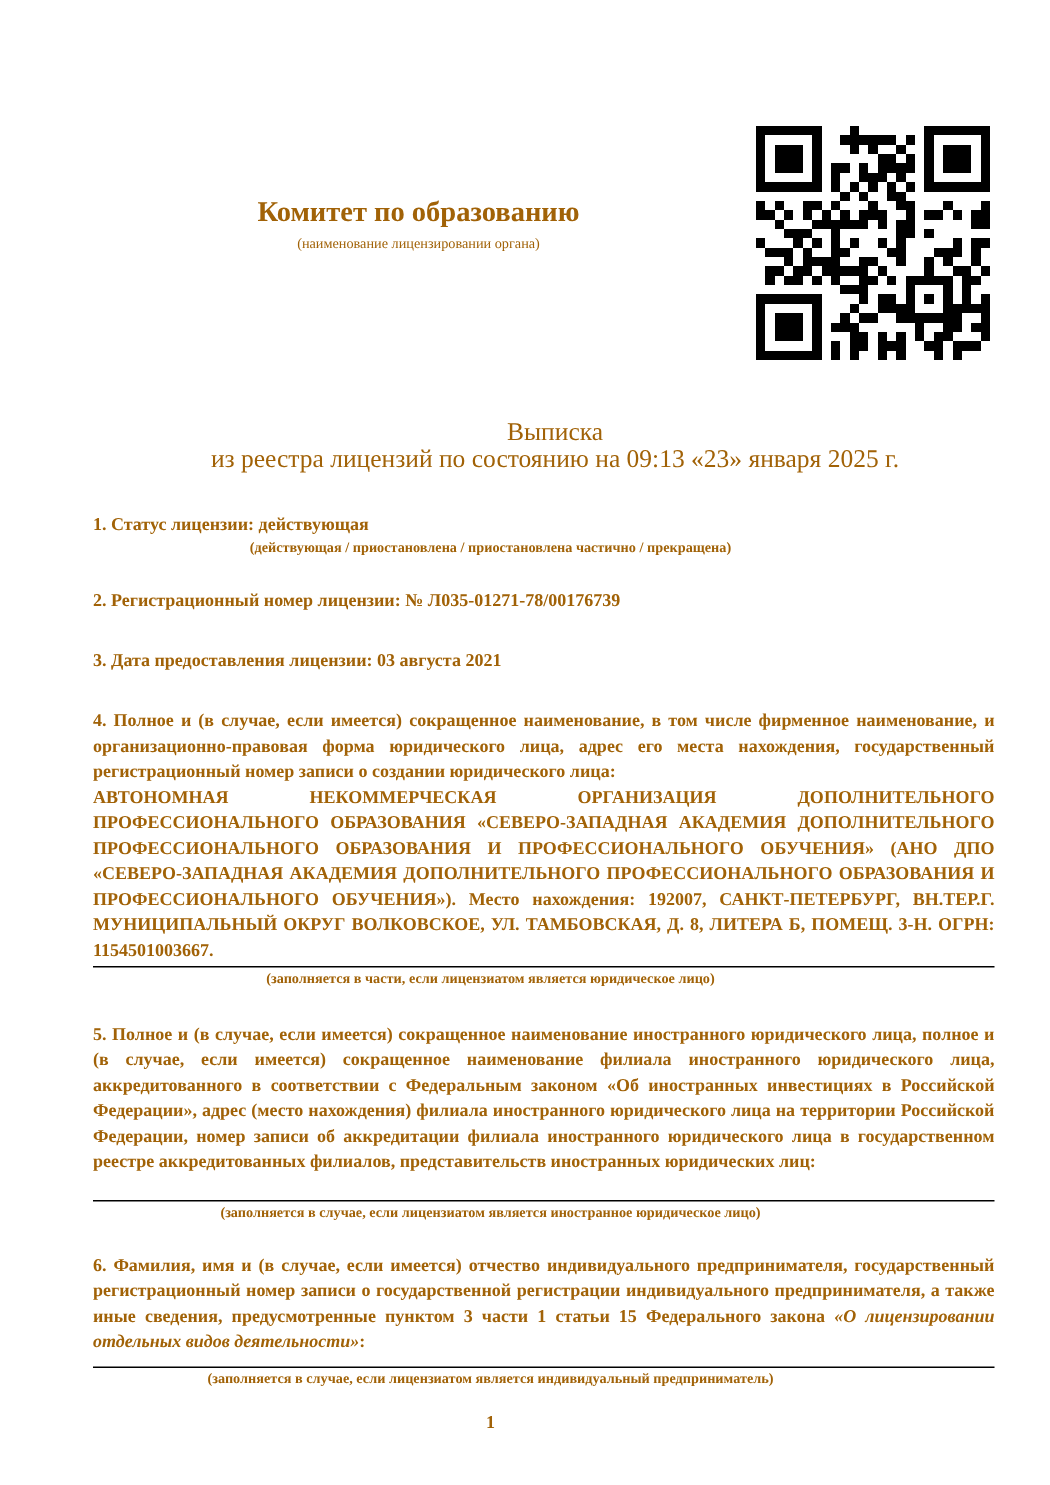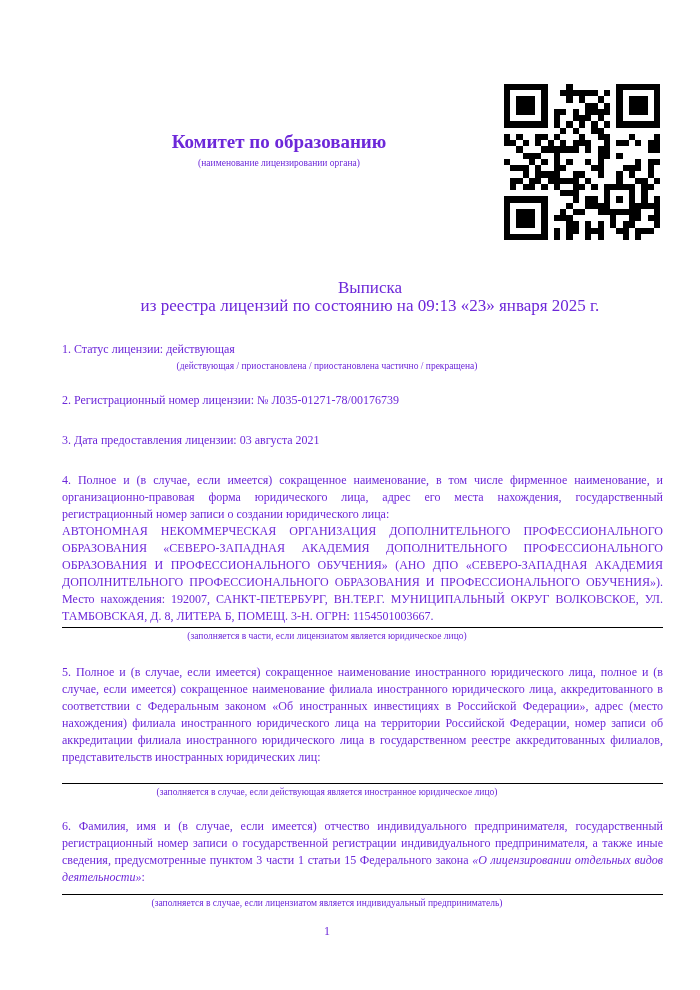--- a/index.html
+++ b/index.html
@@ -1,21 +1,21 @@
 <!DOCTYPE html>
 <html><head>
 <meta charset="utf-8">
 <style>
   html, body { margin: 0; padding: 0; background: #ffffff; }
   .page {
     position: relative;
     width: 700px;
     height: 990px;
     background: #ffffff;
-    color: #6d28d9;
+    color: #a16207;
     font-family: "Liberation Serif", "DejaVu Serif", serif;
     overflow: hidden;
   }
   .qr-wrap {
     position: absolute;
     left: 504px;
     top: 84px;
     width: 156px;
     height: 156px;
   }
@@ -46,20 +46,21 @@
     font-size: 17px;
     line-height: 18px;
   }
   .content {
     position: absolute;
     left: 62px;
     top: 341px;
     width: 601px;
     font-size: 12px;
     line-height: 17px;
+    font-weight: bold;
   }
   .item-line { text-align: left; }
   .para { text-align: justify; }
   .caption {
     width: 530px;
     margin-top: 2px;
     font-size: 9.5px;
     line-height: 12px;
     text-align: center;
   }
@@ -421,21 +422,21 @@
 
     <div class="item-line mt-item">3. Дата предоставления лицензии: 03 августа 2021</div>
 
     <div class="para mt-item">4. Полное и (в случае, если имеется) сокращенное наименование, в том числе фирменное наименование, и организационно-правовая форма юридического лица, адрес его места нахождения, государственный регистрационный номер записи о создании юридического лица:</div>
     <div class="para">АВТОНОМНАЯ НЕКОММЕРЧЕСКАЯ ОРГАНИЗАЦИЯ ДОПОЛНИТЕЛЬНОГО ПРОФЕССИОНАЛЬНОГО ОБРАЗОВАНИЯ «СЕВЕРО-ЗАПАДНАЯ АКАДЕМИЯ ДОПОЛНИТЕЛЬНОГО ПРОФЕССИОНАЛЬНОГО ОБРАЗОВАНИЯ И ПРОФЕССИОНАЛЬНОГО ОБУЧЕНИЯ» (АНО ДПО «СЕВЕРО-ЗАПАДНАЯ АКАДЕМИЯ ДОПОЛНИТЕЛЬНОГО ПРОФЕССИОНАЛЬНОГО ОБРАЗОВАНИЯ И ПРОФЕССИОНАЛЬНОГО ОБУЧЕНИЯ»). Место нахождения: 192007, САНКТ-ПЕТЕРБУРГ, ВН.ТЕР.Г. МУНИЦИПАЛЬНЫЙ ОКРУГ ВОЛКОВСКОЕ, УЛ. ТАМБОВСКАЯ, Д. 8, ЛИТЕРА Б, ПОМЕЩ. 3-Н. ОГРН: 1154501003667.</div>
     <hr class="rule mt-rule1">
     <div class="caption">(заполняется в части, если лицензиатом является юридическое лицо)</div>
 
     <div class="para mt-item5">5. Полное и (в случае, если имеется) сокращенное наименование иностранного юридического лица, полное и (в случае, если имеется) сокращенное наименование филиала иностранного юридического лица, аккредитованного в соответствии с Федеральным законом «Об иностранных инвестициях в Российской Федерации», адрес (место нахождения) филиала иностранного юридического лица на территории Российской Федерации, номер записи об аккредитации филиала иностранного юридического лица в государственном реестре аккредитованных филиалов, представительств иностранных юридических лиц:</div>
     <hr class="rule mt-rule2">
-    <div class="caption">(заполняется в случае, если действующая является иностранное юридическое лицо)</div>
+    <div class="caption">(заполняется в случае, если лицензиатом является иностранное юридическое лицо)</div>
 
     <div class="para mt-item6"><span>6. Фамилия, имя и (в случае, если имеется) отчество индивидуального предпринимателя, государственный регистрационный номер записи о государственной регистрации индивидуального предпринимателя, а также иные сведения, предусмотренные пунктом 3 части 1 статьи 15 Федерального закона </span><span class="law-italic">«О лицензировании отдельных видов деятельности»</span><span>:</span></div>
     <hr class="rule mt-rule3">
     <div class="caption">(заполняется в случае, если лицензиатом является индивидуальный предприниматель)</div>
 
     <div class="page-number">1</div>
 
   </div>
 </div>
 

